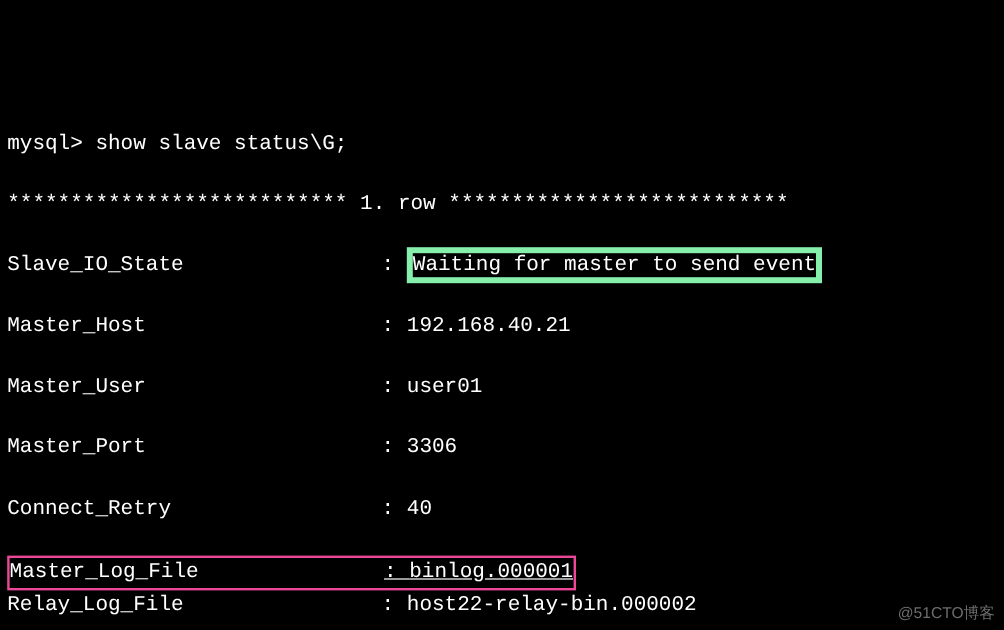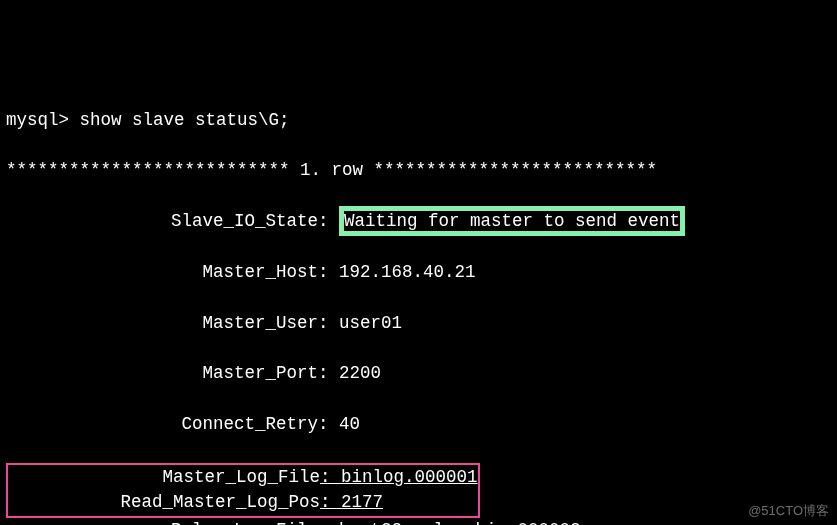--- a/index.html
+++ b/index.html
@@ -11,21 +11,21 @@
     line-height: 1.45;
     width: 837px;
     height: 525px;
     overflow: hidden;
     padding: 6px 0 0 6px;
     white-space: pre;
     position: relative;
   }
   .prompt { }
   .line { display: block; }
-  .label { display: inline-block; width: 312px; text-align: right; }
+  .label { display: inline-block; width: 312px; }
   .value { }
   .box1 { border: 5px solid #86efac; }
   .box2-container { display: inline-block; border: 2px solid #ec4899; text-decoration: underline; }
   .watermark {
     position: absolute;
     right: 8px;
     bottom: 4px;
     color: #6d6d6d;
     font-size: 13px;
     font-family: sans-serif;
@@ -36,23 +36,23 @@
 </head>
 <body>
 
 
 
 <span class="line"><span class="prompt">mysql&gt; </span><span>show slave status\G;</span></span>
 <span class="line"><span>*************************** 1. </span><span>row</span><span> ***************************</span></span>
 <span class="line"><span class="label">Slave_IO_State</span>: <span class="value box1">Waiting for master to send event</span></span>
 <span class="line"><span class="label">Master_Host</span>: <span class="value">192.168.40.21</span></span>
 <span class="line"><span class="label">Master_User</span>: <span class="value">user01</span></span>
-<span class="line"><span class="label">Master_Port</span>: <span class="value">2200</span></span>
+<span class="line"><span class="label">Master_Port</span>: <span class="value">3306</span></span>
 <span class="line"><span class="label">Connect_Retry</span>: <span class="value">40</span></span>
-<span><span class="box2-container"><span class="line"><span class="label">Master_Log_File</span>: <span class="value">binlog.000001</span></span><span class="line"><span class="label">Read_Master_Log_Pos</span>: <span class="value">2177</span></span></span></span>
+<span><span class="box2-container"><span class="line"><span class="label">Master_Log_File</span>: <span class="value">binlog.000001</span></span></span></span>
 <span class="line"><span class="label">Relay_Log_File</span>: <span class="value">host22-relay-bin.000002</span></span>
 
 
 
 
 
 
 
 
 

